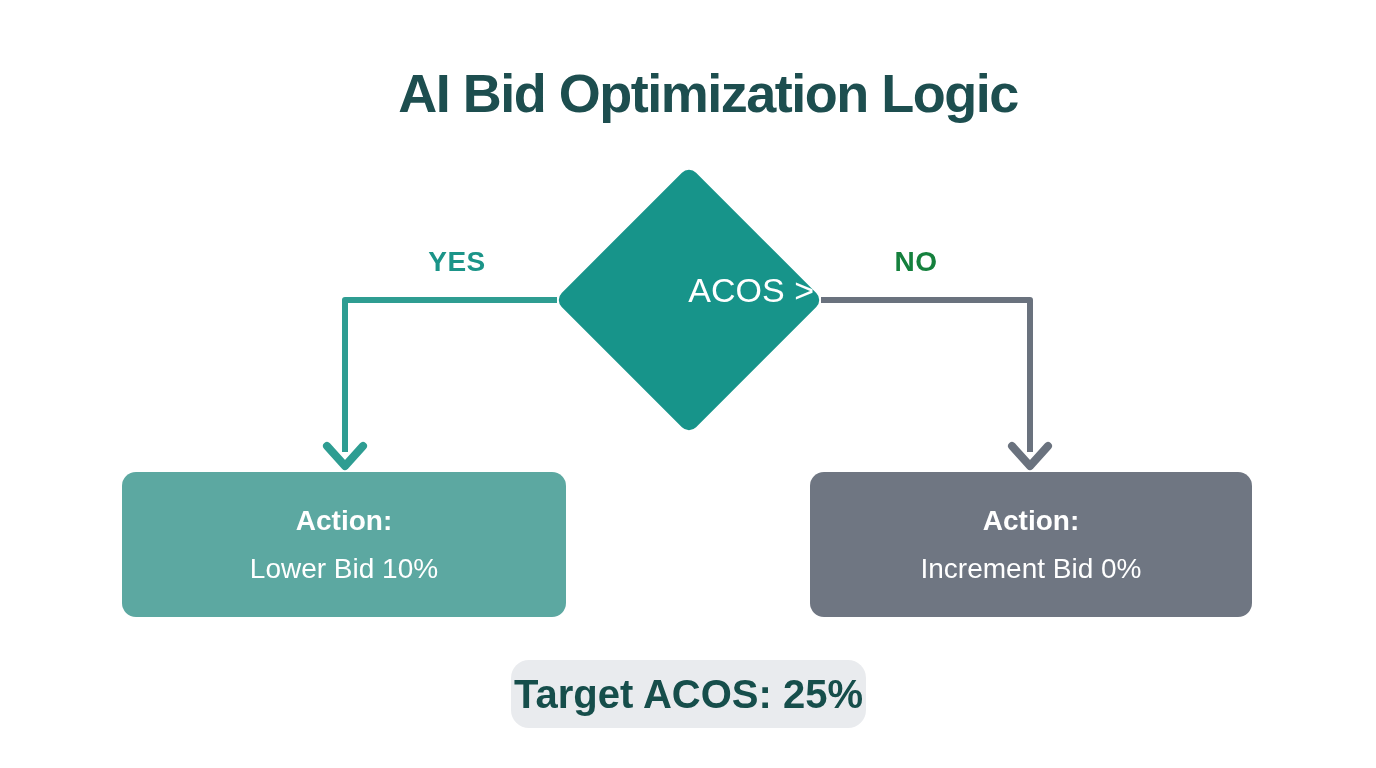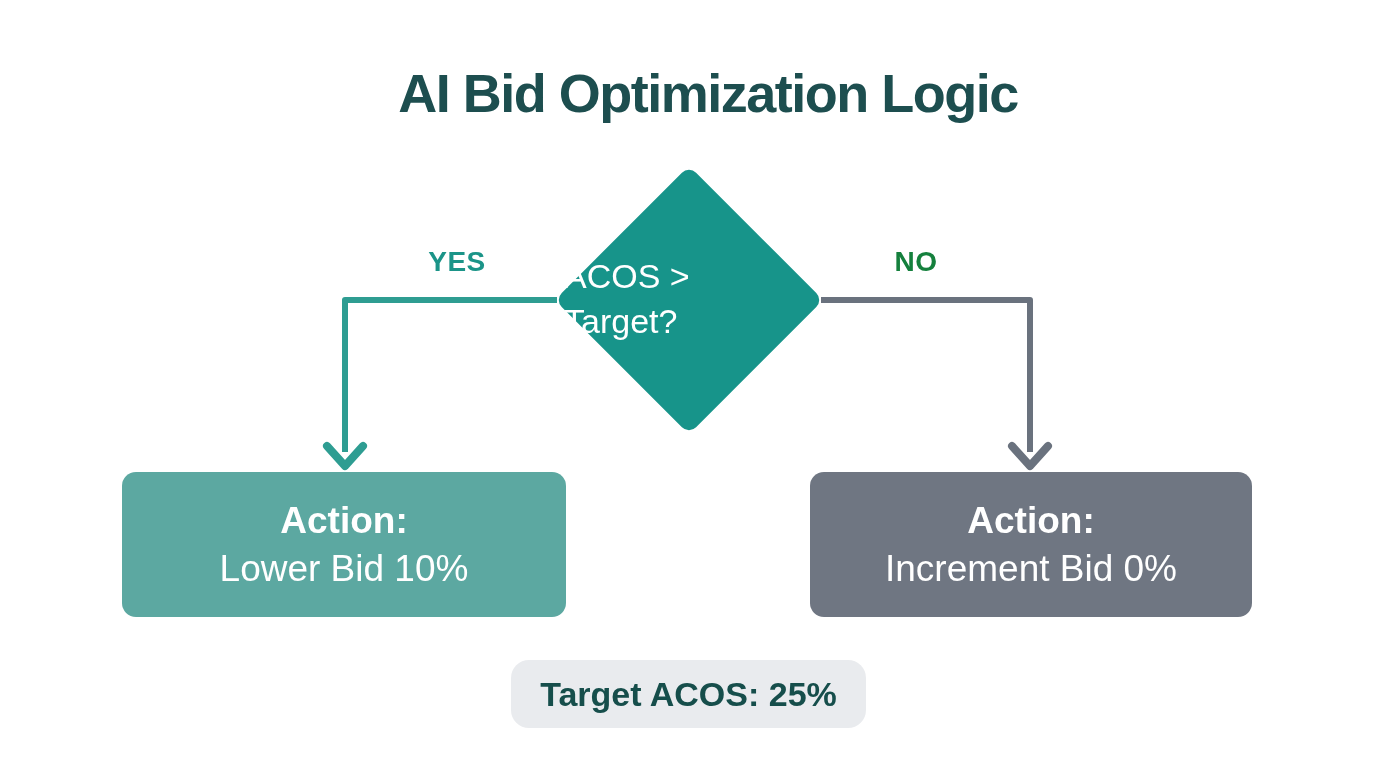--- a/index.html
+++ b/index.html
@@ -42,23 +42,23 @@
     width: 190px;
     height: 190px;
     background: #17948A;
     transform: rotate(45deg);
     border-radius: 10px;
   }
 
   .diamond-label {
     position: absolute;
     left: 564px;
-    top: 254px;
+    top: 268px;
     width: 250px;
-    text-align: left;
+    text-align: right;
     color: #ffffff;
     font-size: 34px;
     line-height: 45px;
     font-weight: 400;
   }
 
   .branch-label {
     position: absolute;
     top: 246px;
     width: 120px;
@@ -73,41 +73,41 @@
   .action-box {
     position: absolute;
     top: 472px;
     height: 145px;
     border-radius: 14px;
     display: flex;
     flex-direction: column;
     align-items: center;
     justify-content: center;
     color: #ffffff;
-    font-size: 37px;
+    font-size: 28px;
     line-height: 48px;
     text-align: center;
   }
   .yes-box { left: 122px; width: 444px; background: #5CA8A1; }
   .no-box  { left: 810px; width: 442px; background: #6F7682; }
   .action-title { font-weight: 700; }
   .action-text  { font-weight: 400; text-align: center; }
 
   .footer-pill {
     position: absolute;
     left: 511px;
     top: 660px;
     width: 355px;
     height: 68px;
     background: #E9EBEE;
     border-radius: 18px;
     display: flex;
     align-items: center;
     justify-content: center;
-    font-size: 34px;
+    font-size: 40px;
     font-weight: 700;
     color: #164E4B;
   }
 </style>
 </head>
 <body>
 
 <div class="canvas">
 
   <div class="title">AI Bid Optimization Logic</div>
@@ -116,21 +116,20 @@
     <polyline points="557,300 345,300 345,452" fill="none" stroke="#2E9D92" stroke-width="6" stroke-linejoin="round"></polyline>
     <path d="M327,446 L345,466 L363,446" fill="none" stroke="#2E9D92" stroke-width="8" stroke-linecap="round" stroke-linejoin="round"></path>
     <polyline points="821,300 1030,300 1030,452" fill="none" stroke="#6A727E" stroke-width="6" stroke-linejoin="round"></polyline>
     <path d="M1012,446 L1030,466 L1048,446" fill="none" stroke="#6A727E" stroke-width="8" stroke-linecap="round" stroke-linejoin="round"></path>
   </svg>
 
   <div class="diamond"></div>
 
   <div class="diamond-label">
     <div>ACOS &gt;</div>
-    <div>Target?</div>
   </div>
 
   <div class="branch-label yes-label">YES</div>
 
   <div class="branch-label no-label">NO</div>
 
   <div class="action-box yes-box">
     <div class="action-title">Action:</div>
     <div class="action-text">Lower Bid 10%</div>
   </div>

